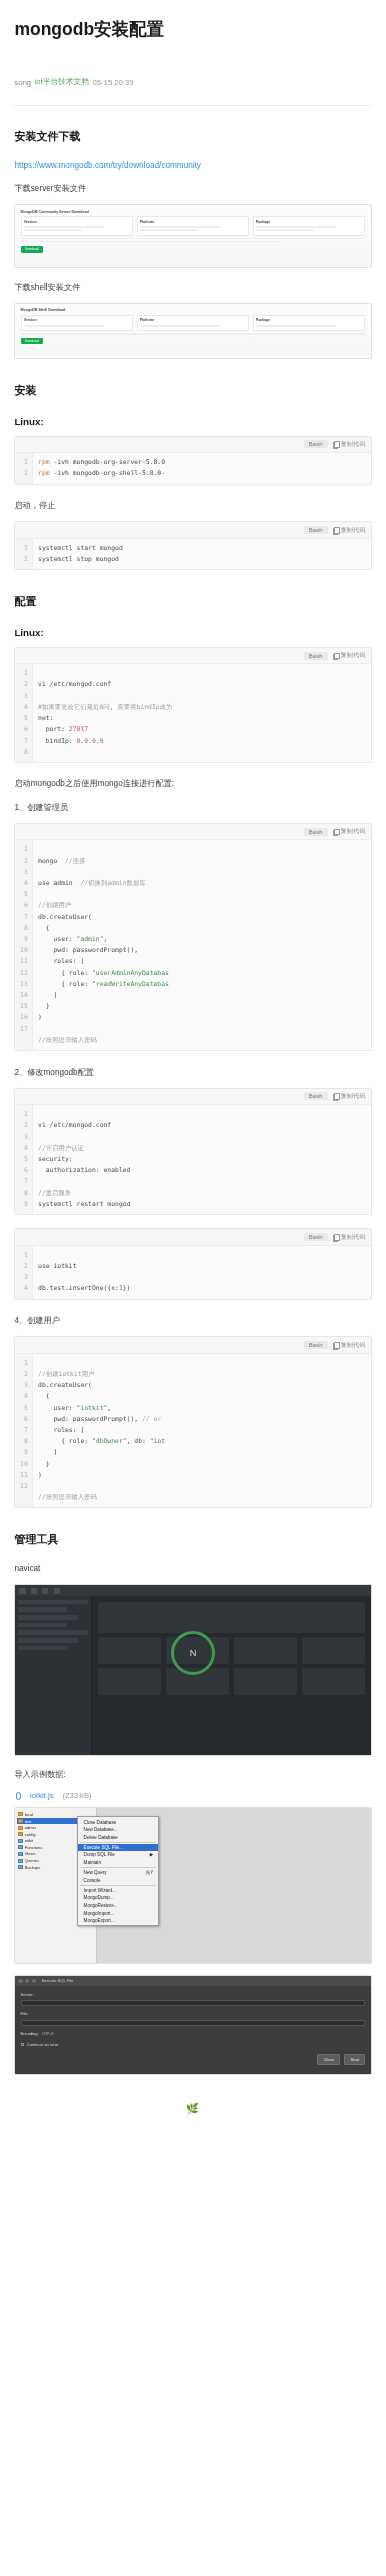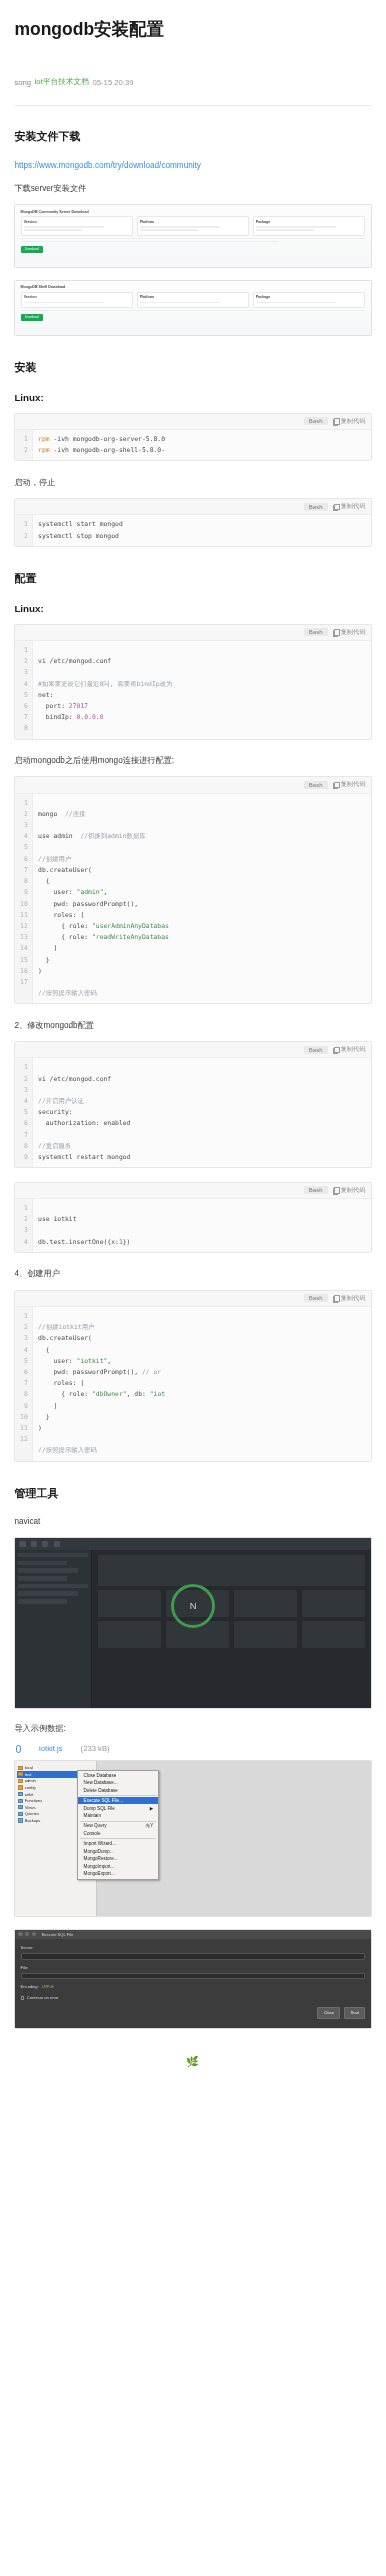--- a/index.html
+++ b/index.html
@@ -178,21 +178,21 @@
   .nav-main .grid { display:grid; grid-template-columns:repeat(4,1fr); gap:4.1px; }
   .nav-main .grid div { background:#31363b; height:27px; border-radius:1.5px; }
   .nav-circle {
     position:absolute; left:50%; top:40%; transform:translate(-50%,-50%);
     width:44px; height:44px; border-radius:50%; border:3.1px solid #3f9b4d;
     display:flex; align-items:center; justify-content:center; color:#cfd4d8; font-size:9.3px;
   }
 
   
   .attach {
-    display: flex; align-items: center; gap: 18px;
+    display: flex; align-items: center; gap: 9px;
     font-size: 7.7px; color: #3b8ede; margin: 5.2px 0 7.2px 0;
   }
   .attach .size { color: #9a9a9a; }
   .clip-ico { width:6.7px; height:6.7px; display:inline-block; position:relative; }
   .clip-ico:before{
     content:""; position:absolute; left:1.5px; top:0; width:3.6px; height:6.2px;
     border:0.8px solid #3b8ede; border-radius:2.6px;
   }
 
   
@@ -278,20 +278,21 @@
           </div>
         </div>
         <div class="mini-line"></div>
         <div class="mini-line m"></div>
         <div style="margin-top:4.1px">
           <span class="mini-btn">Download</span>
         </div>
       </div>
     </div>
 
+    <p class="txt">下载shell安装文件</p>
     <div class="shot">
       <div class="shot-download" style="height:54px">
         <div class="mini-title">MongoDB Shell Download</div>
         <div class="mini-row">
           <div class="mini-box">
             <div class="mini-title">Version</div>
             <div class="mini-line m"></div>
           </div>
           <div class="mini-box">
             <div class="mini-title">Platform</div>
@@ -371,20 +372,21 @@
 <span class="cm">#如果要更改它们最近0问, 需要将bindIp改为</span>
 net:
   port: <span class="num">27017</span>
   bindIp: <span class="num">0.0.0.0</span>
 </div>
       </div>
     </div>
 
     <p class="txt">启动mongodb之后使用mongo连接进行配置:</p>
 
+    <p class="txt">1、创建管理员</p>
     <div class="codeblock">
       <div class="code-head">
         <span class="lang-chip">Bash</span>
         <span class="copy-btn">
           <span class="copy-ico"></span>
           <span>复制代码</span>
         </span>
       </div>
       <div class="code-body">
         <div class="gutter">1

